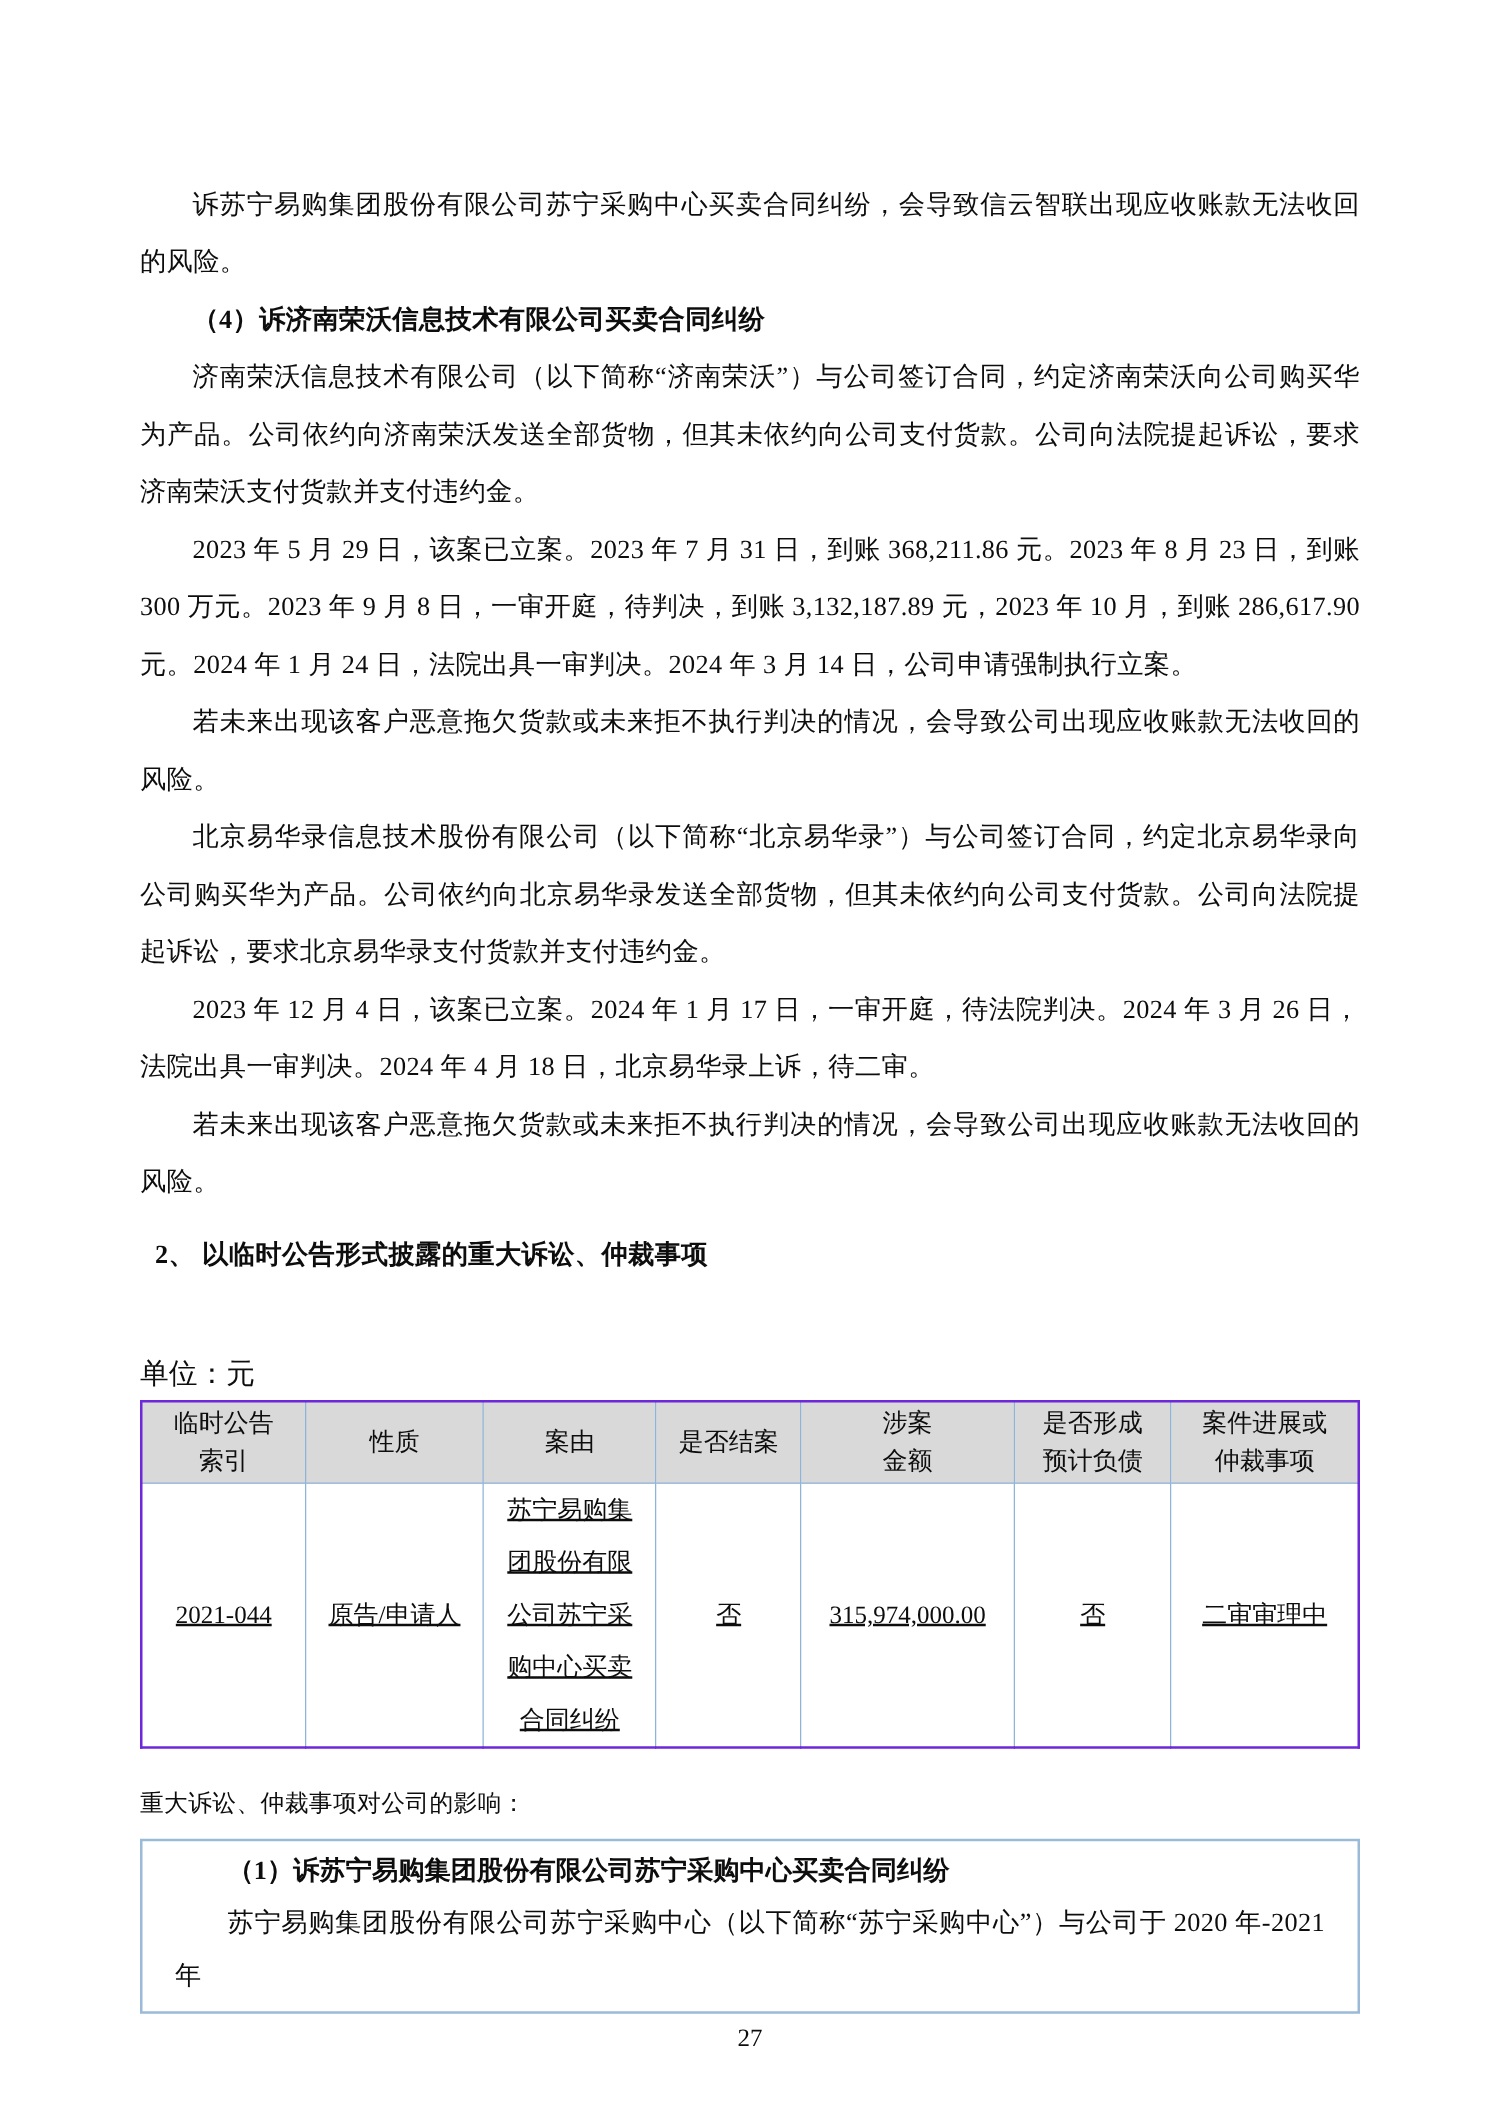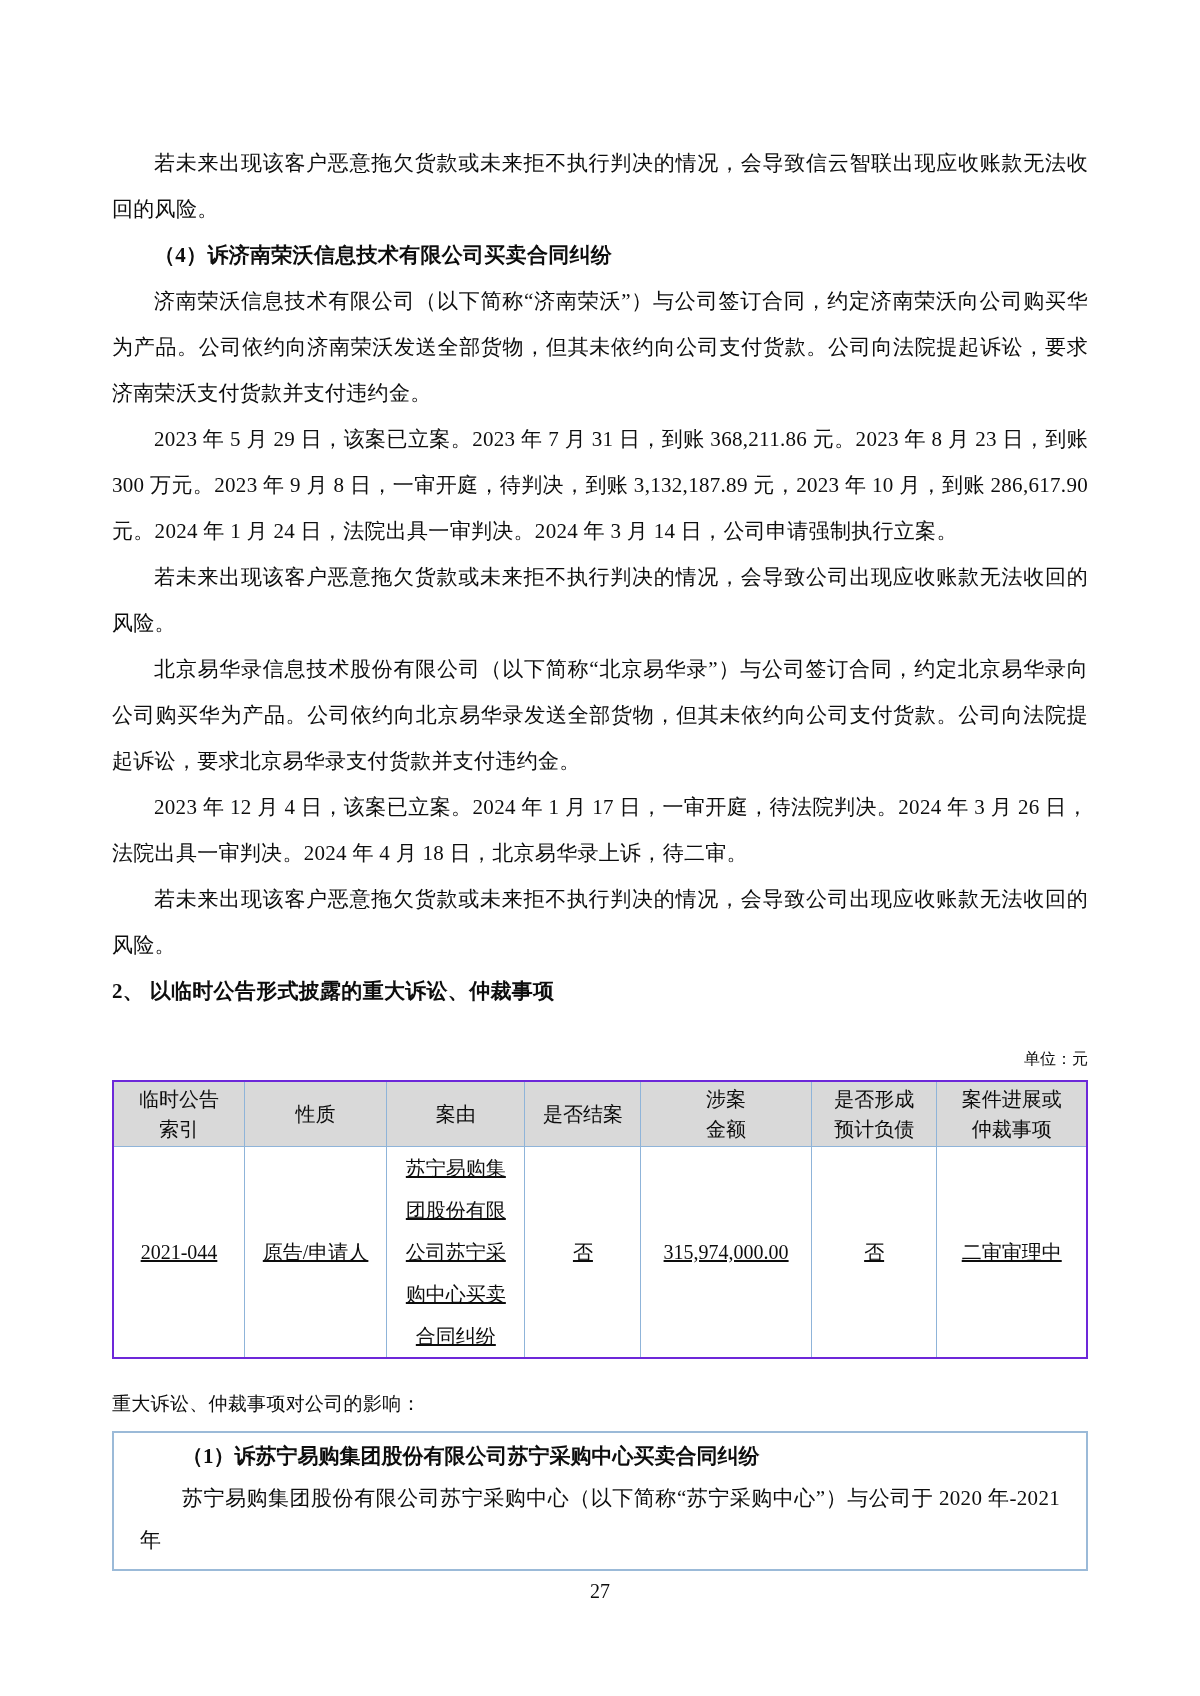--- a/index.html
+++ b/index.html
@@ -28,32 +28,32 @@
     text-align: justify;
     text-align-last: left;
     text-indent: 2em;
     letter-spacing: 0.3px;
   }
   .para.bold-heading {
     font-weight: 700;
     text-align: left;
   }
   .section-heading {
-    margin: 0;
+    margin: 12px;
     font-size: 21px;
     line-height: 46px;
     font-weight: 700;
     letter-spacing: 0.3px;
   }
   .unit-label {
-    margin-top: 30px;
+    margin-top: 58px;
     margin-bottom: 6px;
-    font-size: 16px;
+    font-size: 23px;
     line-height: 30px;
-    text-align: right;
+    text-align: left;
   }
   table.lawsuit-table {
     width: 100%;
     border-collapse: collapse;
     border: 2px solid #6d28d9;
     table-layout: fixed;
   }
   table.lawsuit-table th,
   table.lawsuit-table td {
     border: 1px solid #8fb4d9;
@@ -107,21 +107,21 @@
     text-align: center;
     font-size: 20px;
     line-height: 28px;
   }
 </style>
 </head>
 <body>
 
 <div class="page">
 
-  <p class="para">若未来出现该客户恶意拖欠货款或未来拒不执行判决的情况，会导致信云智联出现应收账款无法收回的风险。</p>
+  <p class="para">诉苏宁易购集团股份有限公司苏宁采购中心买卖合同纠纷，会导致信云智联出现应收账款无法收回的风险。</p>
 
   <p class="para bold-heading">（4）诉济南荣沃信息技术有限公司买卖合同纠纷</p>
 
   <p class="para">济南荣沃信息技术有限公司（以下简称“济南荣沃”）与公司签订合同，约定济南荣沃向公司购买华为产品。公司依约向济南荣沃发送全部货物，但其未依约向公司支付货款。公司向法院提起诉讼，要求济南荣沃支付货款并支付违约金。</p>
 
   <p class="para">2023 年 5 月 29 日，该案已立案。2023 年 7 月 31 日，到账 368,211.86 元。2023 年 8 月 23 日，到账 300 万元。2023 年 9 月 8 日，一审开庭，待判决，到账 3,132,187.89 元，2023 年 10 月，到账 286,617.90 元。2024 年 1 月 24 日，法院出具一审判决。2024 年 3 月 14 日，公司申请强制执行立案。</p>
 
   <p class="para">若未来出现该客户恶意拖欠货款或未来拒不执行判决的情况，会导致公司出现应收账款无法收回的风险。</p>
 
 

